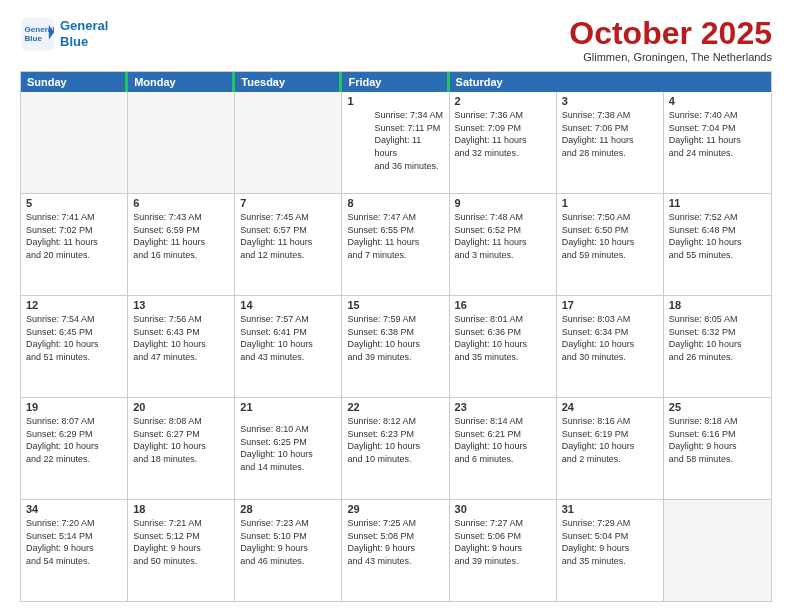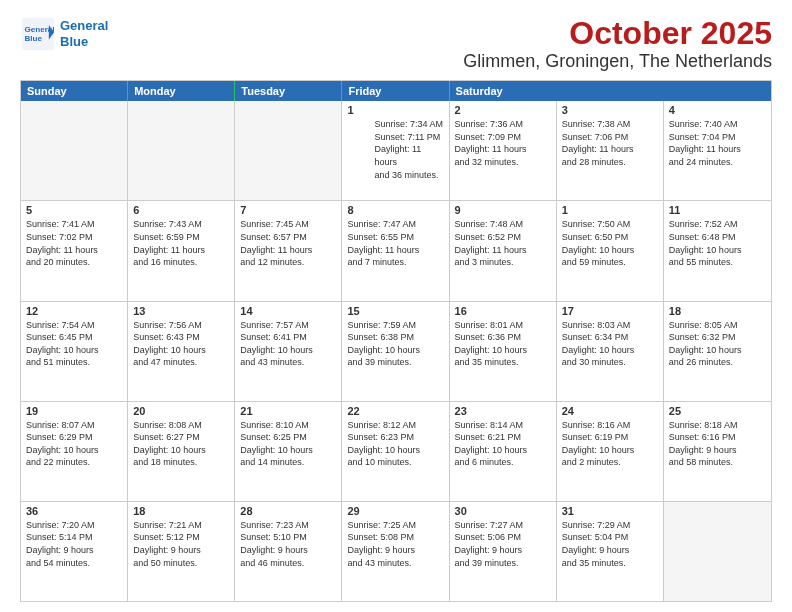--- a/index.html
+++ b/index.html
@@ -44,42 +44,42 @@
     .title-block {
       text-align: right;
     }
     .title-block h1 {
       font-size: 32px;
       font-weight: bold;
       color: #b91c1c;
       line-height: 1.1;
     }
     .title-block h2 {
-      font-size: 18px;
+      font-size: 11px;
       font-weight: normal;
       color: #333;
     }
     .calendar {
       flex: 1;
       display: flex;
       flex-direction: column;
       border: 1px solid #ccc;
     }
     .cal-header {
       display: grid;
       grid-template-columns: repeat(7, 1fr);
       background: #2a6db5;
     }
     .cal-header-cell {
       color: #fff;
       font-size: 11px;
       font-weight: bold;
       padding: 4px 6px;
       text-align: left;
-      border-right: 1px solid #22c55e;
+      border-right: 3px solid #22c55e;
     }
     .cal-header-cell:last-child { border-right: none; }
     .cal-body {
       display: flex;
       flex-direction: column;
       flex: 1;
     }
     .cal-row {
       display: grid;
       grid-template-columns: repeat(7, 1fr);
@@ -286,21 +286,21 @@
           </div>
           <div class="cal-cell">
             <div class="day-num">20</div>
             <div class="cell-info" style="white-space: pre-line;">Sunrise: 8:08 AM
 Sunset: 6:27 PM
 Daylight: 10 hours
 and 18 minutes.</div>
           </div>
           <div class="cal-cell">
             <div class="day-num">21</div>
-            <div class="cell-info" style="white-space: pre-line;">Sunrise: 8:10 AM
+            <div class="cell-info" style="white-space: pre-line; margin-top: 8px;">Sunrise: 8:10 AM
 Sunset: 6:25 PM
 Daylight: 10 hours
 and 14 minutes.</div>
           </div>
           <div class="cal-cell">
             <div class="day-num">22</div>
             <div class="cell-info" style="white-space: pre-line;">Sunrise: 8:12 AM
 Sunset: 6:23 PM
 Daylight: 10 hours
 and 10 minutes.</div>
@@ -322,21 +322,21 @@
           <div class="cal-cell">
             <div class="day-num">25</div>
             <div class="cell-info" style="white-space: pre-line;">Sunrise: 8:18 AM
 Sunset: 6:16 PM
 Daylight: 9 hours
 and 58 minutes.</div>
           </div>
         </div>
         <div class="cal-row">
           <div class="cal-cell">
-            <div class="day-num">36</div>
+            <div class="day-num">34</div>
             <div class="cell-info" style="white-space: pre-line;">Sunrise: 7:20 AM
 Sunset: 5:14 PM
 Daylight: 9 hours
 and 54 minutes.</div>
           </div>
           <div class="cal-cell">
             <div class="day-num">18</div>
             <div class="cell-info" style="white-space: pre-line;">Sunrise: 7:21 AM
 Sunset: 5:12 PM
 Daylight: 9 hours

